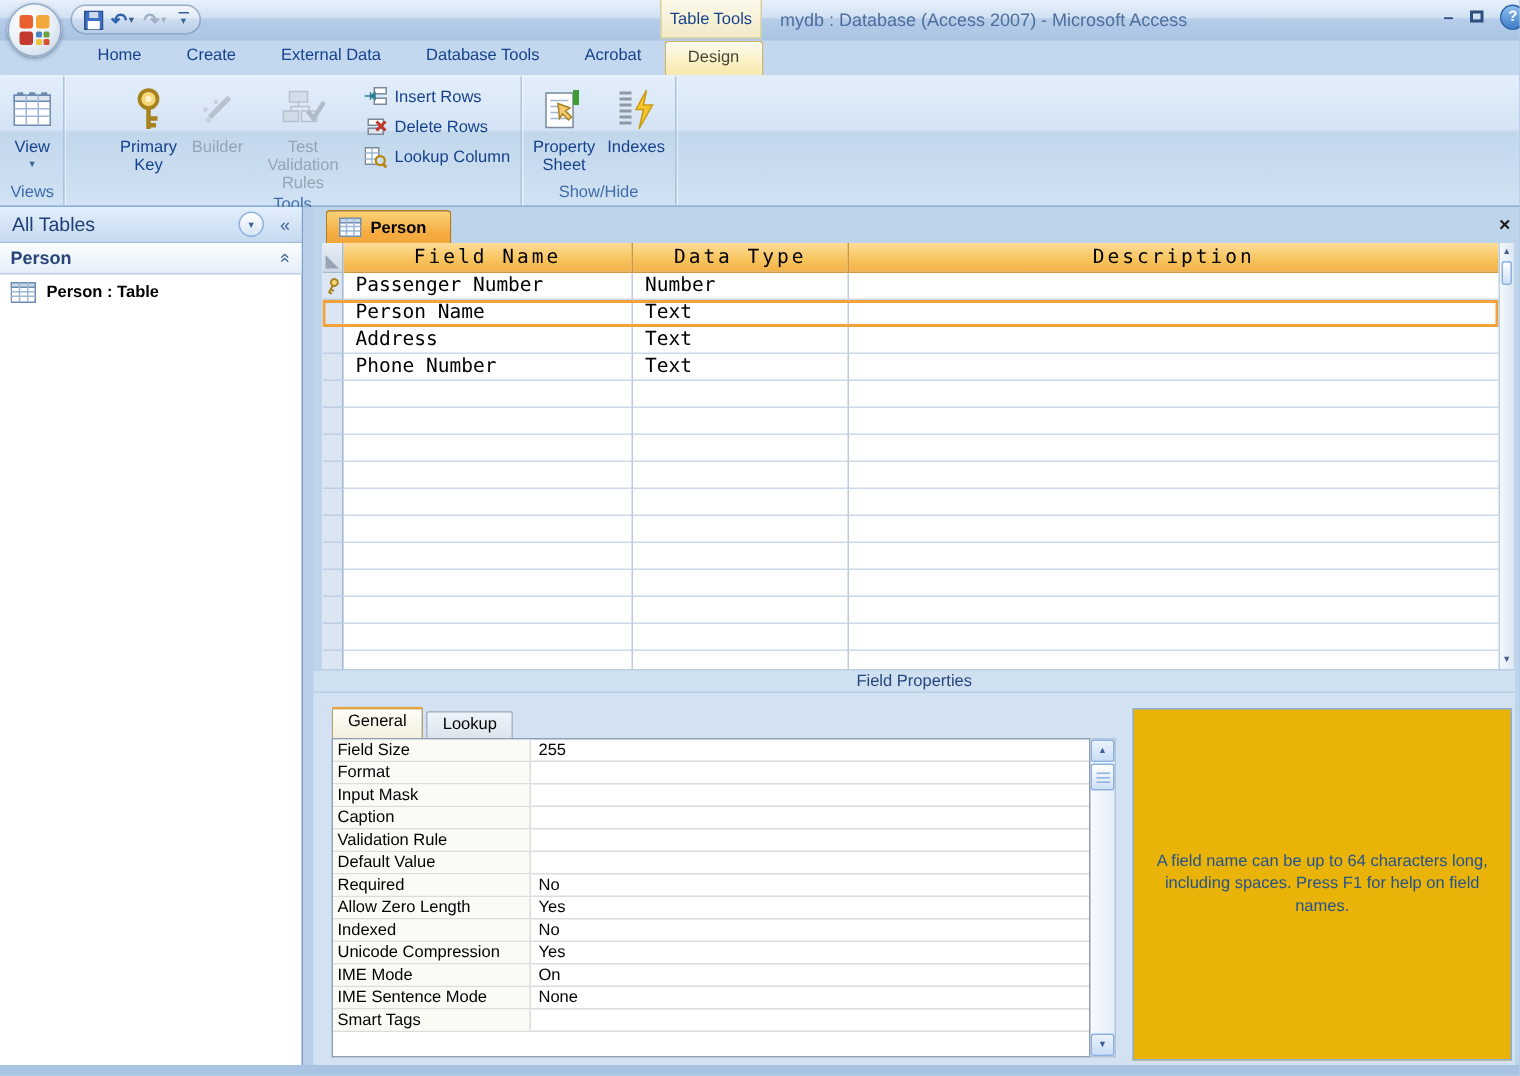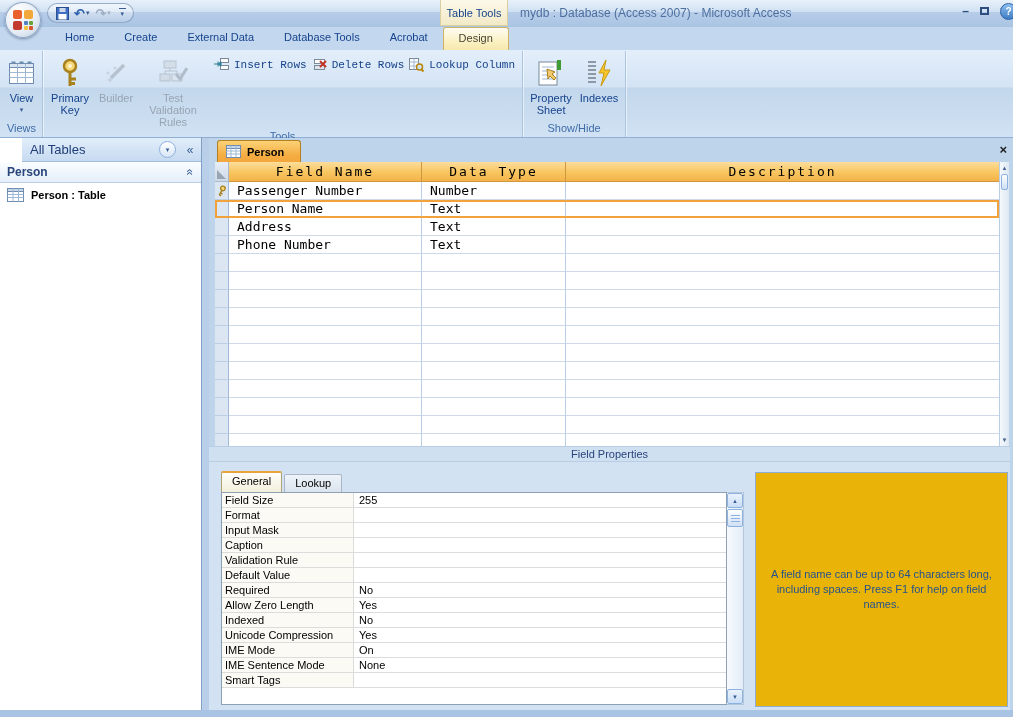--- a/index.html
+++ b/index.html
@@ -49,28 +49,28 @@
     border-bottom:1px solid #8fb0d4; display:flex; padding:1px 0 0 1px; }
   .rgroup { display:flex; flex-direction:column; border-right:1px solid #abc4df;
     box-shadow:1px 0 0 rgba(255,255,255,.55); }
   .rgroup-content { flex:1; display:flex; align-items:flex-start; padding:2px 3px; }
   .rgroup-label { height:15px; color:#3f6daa; text-align:center; line-height:13px; }
   .bigbtn { display:flex; flex-direction:column; align-items:center; color:#15428b;
     padding:2px 4px 0; border-radius:3px; line-height:12px; text-align:center; }
   .bigbtn .bicon { height:36px; display:flex; align-items:center; margin-bottom:1px; }
   .bigbtn.disabled { color:#97a4b3; }
   .bigbtn.disabled svg { opacity:.55; }
-  .smallcol { display:flex; flex-direction:row; gap:5px; padding:4px 4px 0 6px;font-family:Liberation Mono, monospace; }
+  .smallcol { display:flex; flex-direction:column; gap:5px; padding:4px 4px 0 6px; }
   .smallbtn { display:flex; align-items:center; gap:5px; color:#15428b; height:15px; }
 
   
   .workspace { position:absolute; top:138px; left:0; right:0; bottom:7px; display:flex; background:#bdd4eb; }
   .sidebar { width:202px; background:#fff; border-right:1px solid #7f9fc6; display:flex; flex-direction:column; }
   .sb-header { height:24px; background:linear-gradient(#e2eefb,#c6daf0); border-bottom:1px solid #a0bcd9;
-    display:flex; align-items:center; padding:0 3px 0 8px; color:#1f3d77; font-size:13px;margin-left:22px; }
+    display:flex; align-items:center; padding:0 3px 0 8px; color:#1f3d77; font-size:13px; }
   .sb-header .spacer { flex:1; }
   .circ-btn { width:17px; height:17px; border-radius:50%; background:linear-gradient(#ffffff,#d7e5f5);
     border:1px solid #8cb0e0; color:#3a5f92; font-size:7px; display:flex; align-items:center;
     justify-content:center; margin-right:6px; }
   .shutter-btn { width:16px; height:17px; color:#3a5f92; font-size:12px; display:flex;
     align-items:center; justify-content:center; }
   .sb-group-header { height:21px; background:linear-gradient(#fbfdfe,#e4eefa); border-bottom:1px solid #b9cfe7;
     display:flex; align-items:center; padding:0 7px; color:#29457c; font-weight:bold; font-size:12px; }
   .sb-group-header .spacer { flex:1; }
   .chev-up { display:inline-block; transform:rotate(90deg); color:#3a5f92; font-weight:normal; font-size:12px; }
@@ -220,21 +220,21 @@
         </span>
         <span>View</span>
         <span class="caret">▾</span>
       </div>
     </div>
     <div class="rgroup-label">Views</div>
   </div>
 
   <div class="rgroup">
     <div class="rgroup-content">
-      <div class="bigbtn" style="width:48px;">
+      <div class="bigbtn" style="width:48px;margin-left:29px;">
         <span class="bicon">
           <svg width="18" height="30" viewBox="0 0 18 30">
             <circle cx="9" cy="8" r="6" fill="#f6d776" stroke="#a8821f" stroke-width="2.5"></circle>
             <circle cx="9" cy="8" r="2" fill="#fdf3cf"></circle>
             <path d="M9 14v14 M9 21h6 M9 25.5h5" stroke="#a8821f" stroke-width="3" fill="none"></path>
           </svg>
         </span>
         <span>Primary Key</span>
       </div>
       <div class="bigbtn disabled" style="width:44px;">

